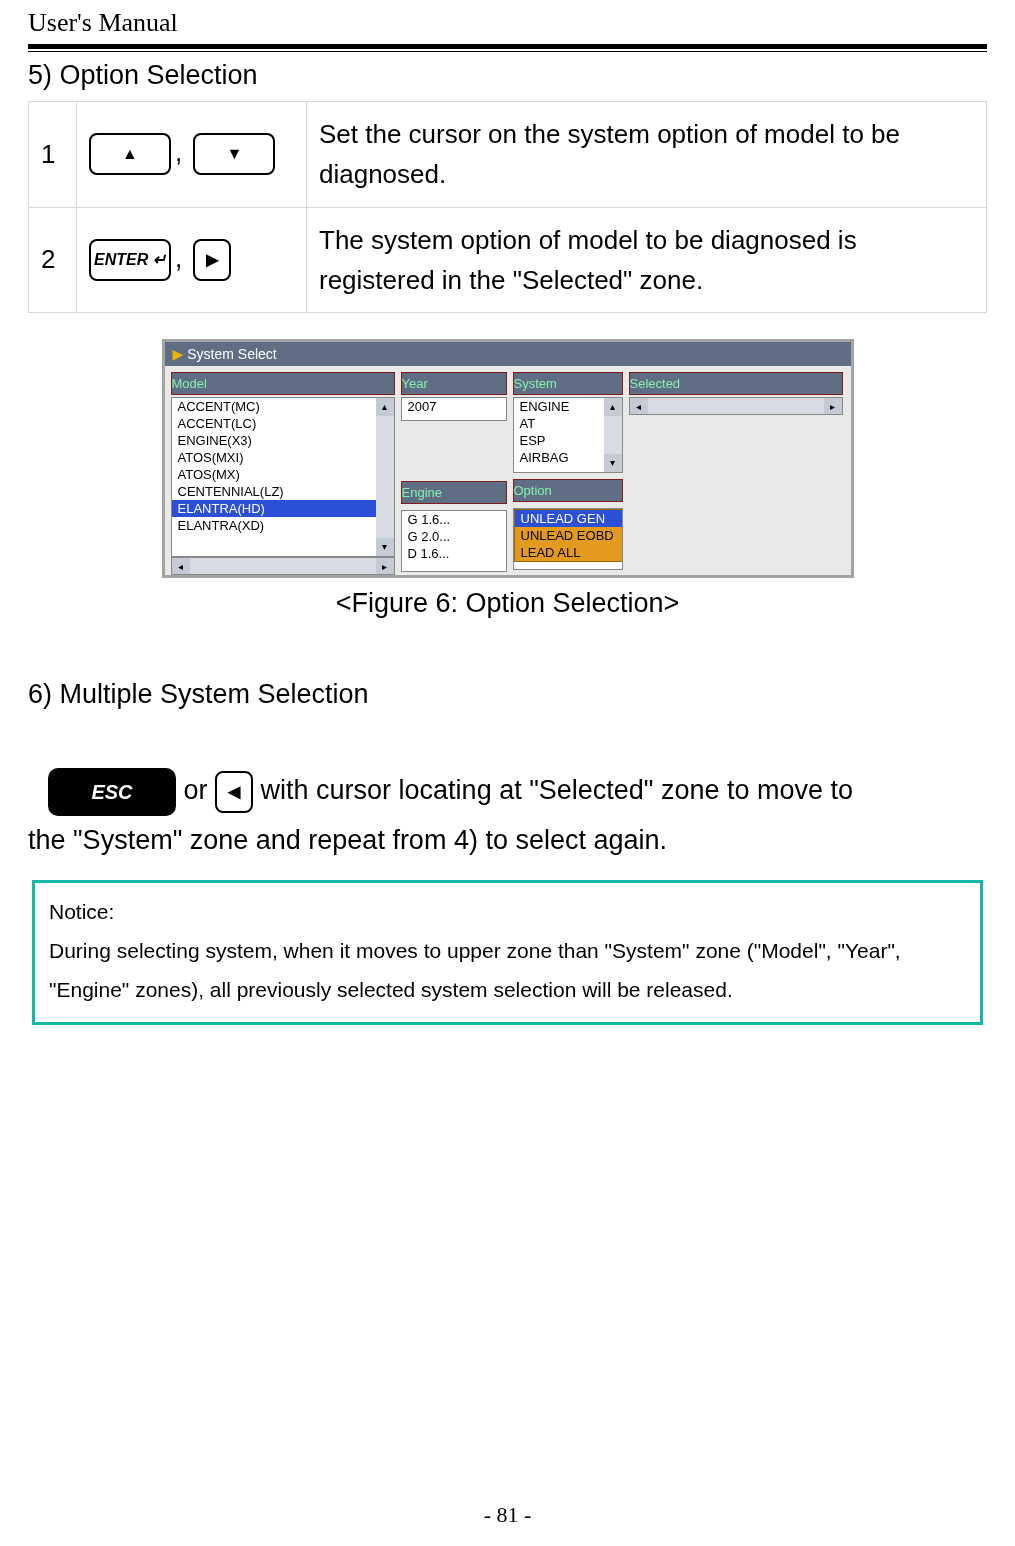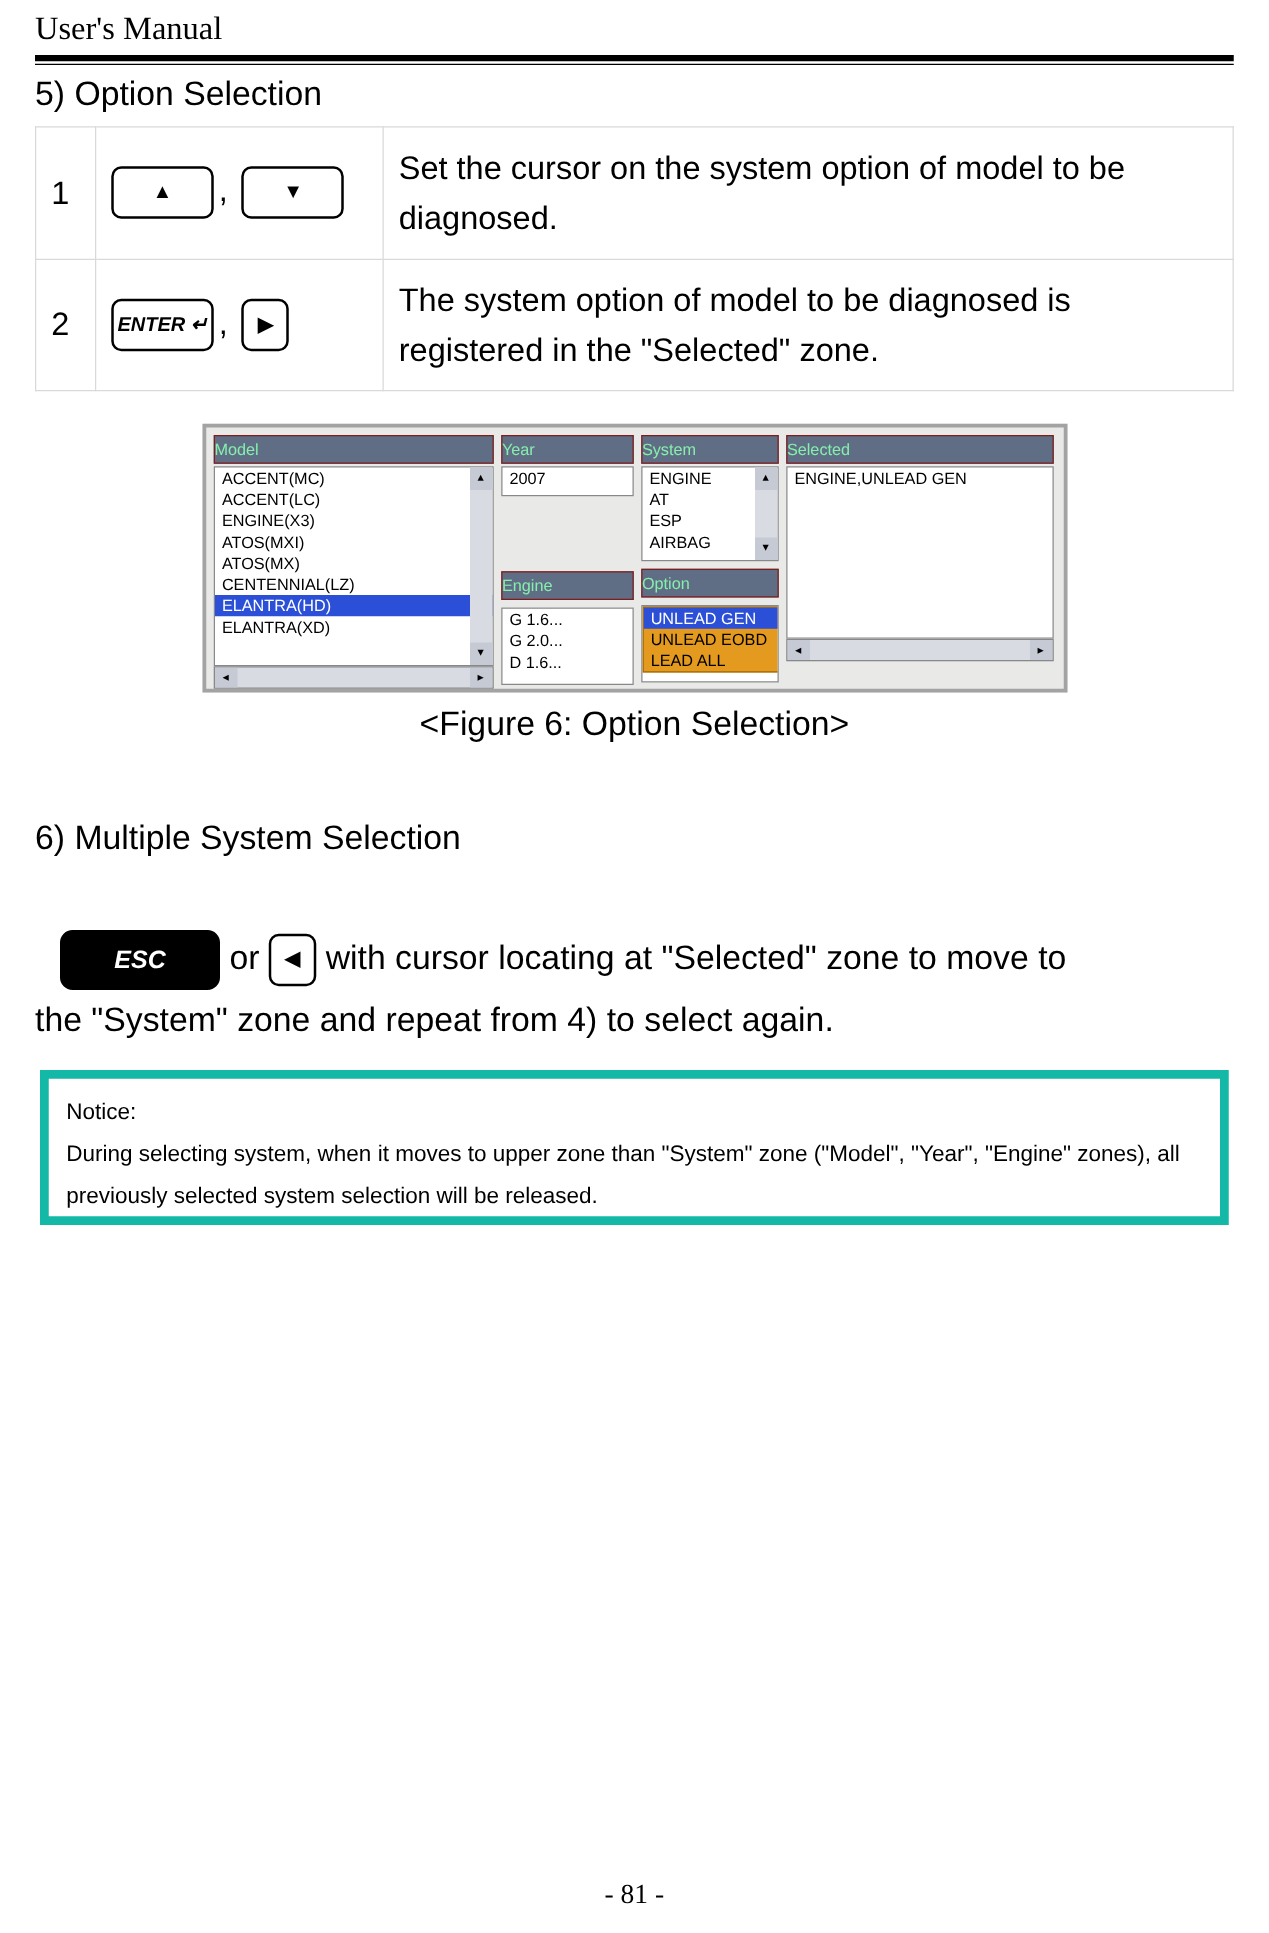--- a/index.html
+++ b/index.html
@@ -229,25 +229,25 @@
     line-height: 1.75;
     margin-left: 20px;
   }
   .body-para2 {
     font-family: Arial, Helvetica, sans-serif;
     font-size: 27px;
     line-height: 1.85;
     margin-left: 0;
   }
   .notice-box {
-    border: 7px solid #14b8a6;
-    padding: 10px 14px 0 14px;
+    border: 3px solid #14b8a6;
+    padding: 10px 14px 12px 14px;
     margin: 14px 4px 0 4px;
     font-family: Arial, Helvetica, sans-serif;
-    font-size: 18px;
+    font-size: 21px;
     line-height: 1.85;
   }
   .notice-box .ntitle { font-weight: normal; }
   .page-footer {
     position: absolute;
     bottom: 18px;
     left: 0; right: 0;
     text-align: center;
     font-family: "Times New Roman", serif;
     font-size: 22px;
@@ -294,20 +294,23 @@
             <span class="tri">▶</span>
           </span>
     </td>
     <td class="desc">The system option of model to be diagnosed is registered in the "Selected" zone.</td>
   </tr>
 </tbody>
   </table>
 
 <div class="figure-wrap">
   <div class="app-window">
+    <div class="app-titlebar">
+      <span class="marker">▶</span><span>System Select</span>
+    </div>
     <div class="cols-header">
       <div class="hdr-box w-model">Model</div>
       <div class="hdr-box w-year">Year</div>
       <div class="hdr-box w-sys">System</div>
       <div class="hdr-box w-sel">Selected</div>
     </div>
     <div class="body-row">
 
       <div class="w-model">
         <div class="listbox" style="height:160px;">
@@ -360,23 +363,20 @@
         <div class="listbox short" style="height:62px; background:#fff;">
           <div class="opt-highlight" style="top:0;">
             <div class="oitem sel">UNLEAD GEN</div>
             <div class="oitem">UNLEAD EOBD</div>
             <div class="oitem">LEAD ALL</div>
           </div>
         </div>
       </div>
 
       <div class="selcol">
-        <div class="selbox">
-          <div>ENGINE,UNLEAD GEN</div>
-        </div>
         <div class="listbox hscroll">
           <div class="hbar">
             <div class="scroll-btn">◂</div>
             <div class="scroll-btn">▸</div>
           </div>
         </div>
       </div>
     </div>
   </div>
 </div>

